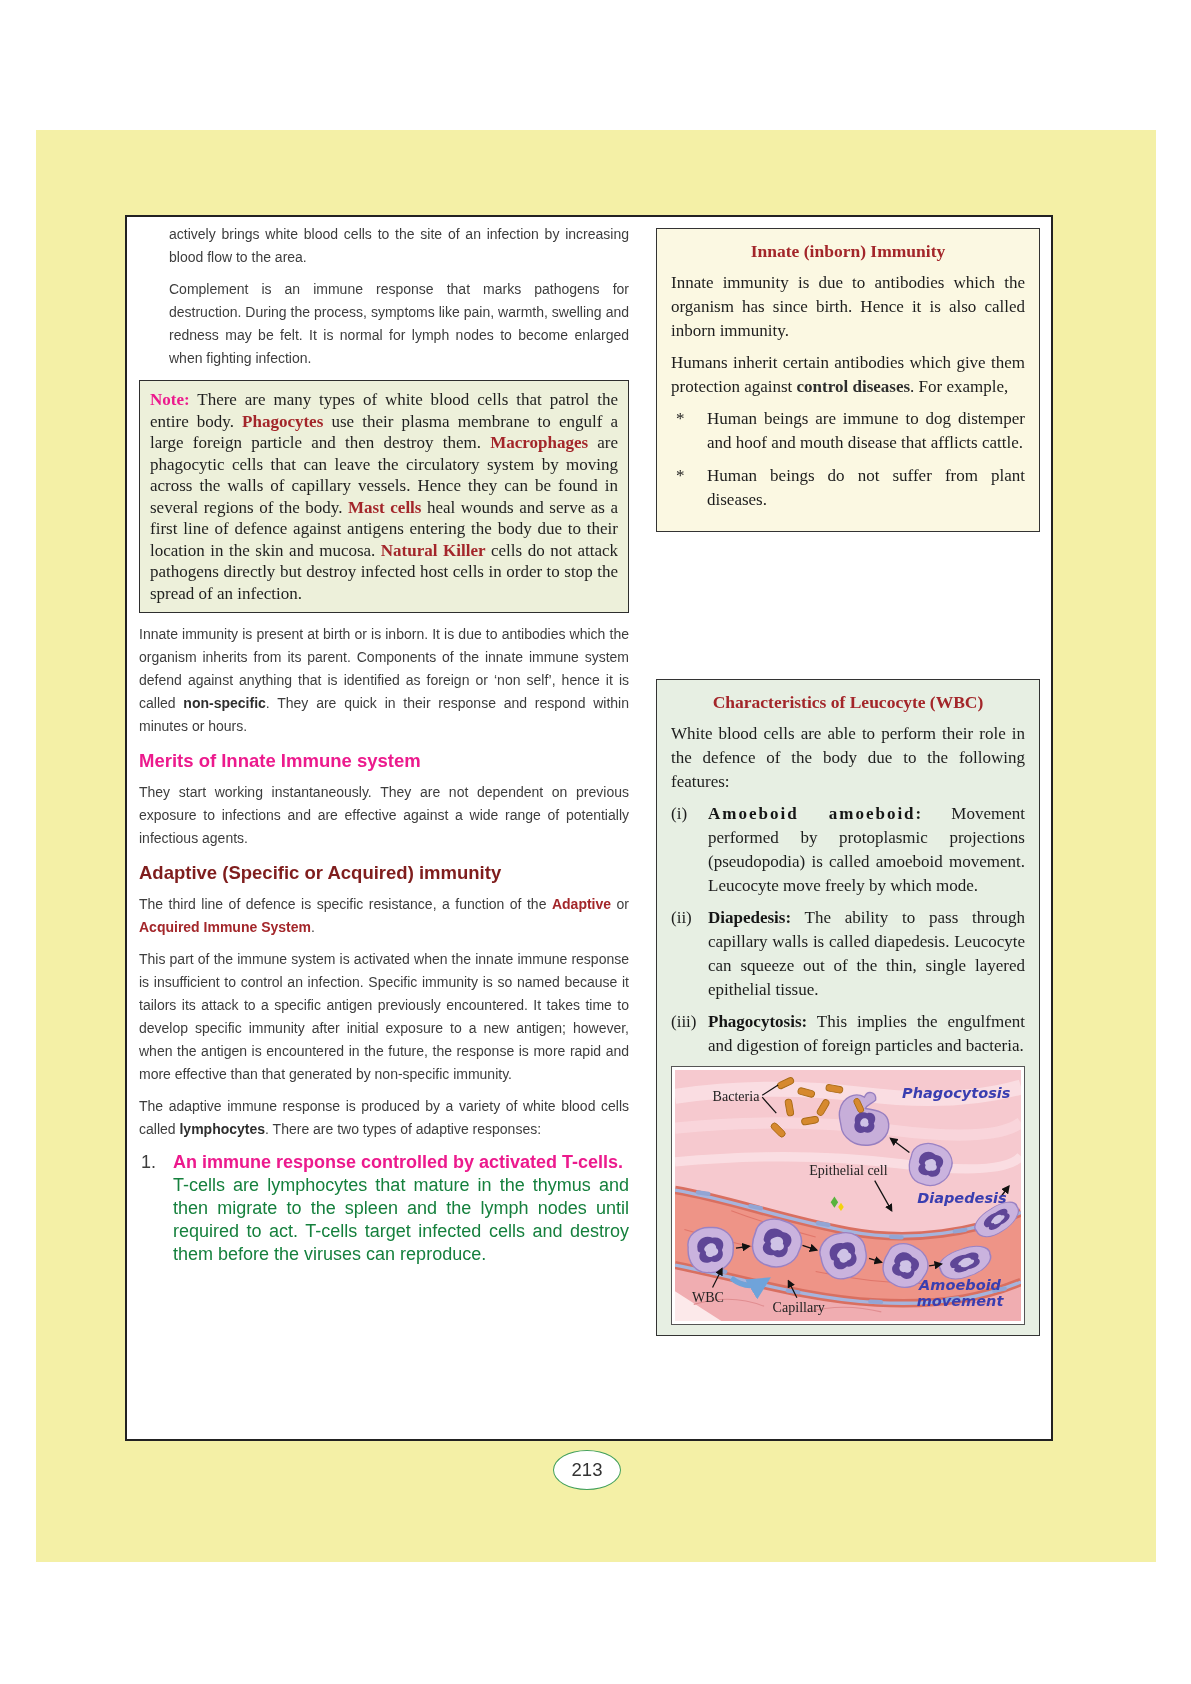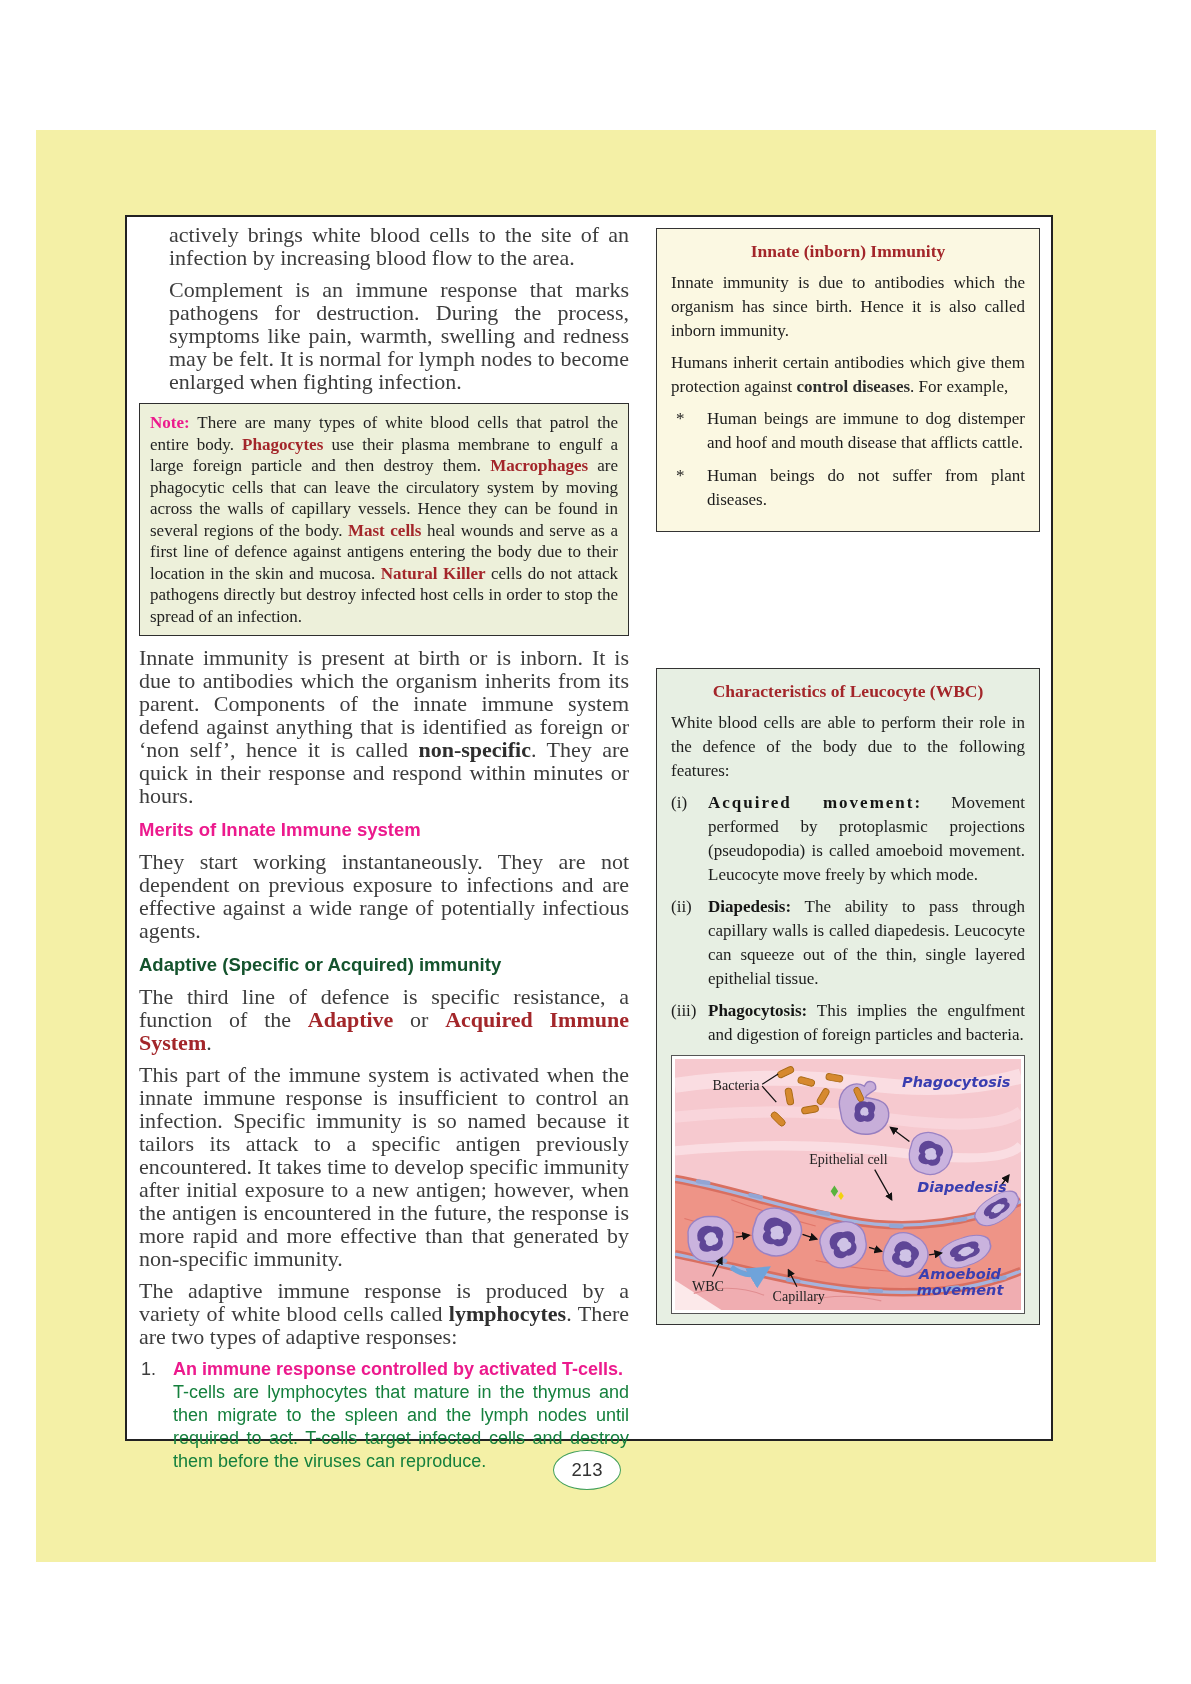--- a/index.html
+++ b/index.html
@@ -3,39 +3,39 @@
 <meta charset="utf-8">
 <style>
   html,body{margin:0;padding:0;}
   .canvas{position:relative;width:1191px;height:1684px;background:#ffffff;overflow:hidden;
           font-family:"Liberation Sans",sans-serif;}
   .page-bg{position:absolute;left:36px;top:130px;width:1120px;height:1432px;background:#f4f0a6;}
   .content-box{position:absolute;left:89px;top:85px;width:924px;height:1222px;background:#ffffff;
                border:2.5px solid #222;}
   
   .left-col{position:absolute;left:12px;top:6px;width:490px;color:#3d3d3d;}
-  .left-col p.sans{margin:0 0 9px 0;font-size:22px;line-height:23px;text-align:justify;font-family:Liberation Serif, serif;}
+  .left-col p.sans{margin:0 0 9px 0;font-size:14px;line-height:23px;text-align:justify;}
   .indent{margin-left:30px !important;}
   .note-box{border:1.5px solid #2e2e2e;background:#edf0da;padding:8px 10px;margin:10px 0 10px 0;}
   .note-text{margin:0;font-family:"Liberation Serif",serif;font-size:17px;line-height:21.5px;
              text-align:justify;color:#1f1f1f;}
   .h-magenta{margin:12px 0 9px 0;font-size:18.5px;font-weight:bold;color:#ec1a8d;}
-  .h-darkred{margin:12px 0 9px 0;font-size:18.5px;font-weight:bold;color:#14532d;}
+  .h-darkred{margin:12px 0 9px 0;font-size:18.5px;font-weight:bold;color:#7f1d1d;}
   .b{font-weight:bold;color:#2e2e2e;}
   .rb{font-weight:bold;color:#a3262a;}
   .mb{font-weight:bold;color:#ec1a8d;}
   .list-item{position:relative;padding-left:34px;margin-top:10px;font-size:18px;line-height:23px;}
   .list-item .num{position:absolute;left:2px;top:0;color:#3d3d3d;}
   .item-heading{color:#ec1a8d;font-weight:bold;text-align:left;}
   .item-body{text-align:justify;color:#15803d;}
   
   .side-box{position:absolute;left:529px;width:384px;border:1.5px solid #333;
             font-family:"Liberation Serif",serif;color:#1d1d1d;padding:10px 14px;box-sizing:border-box;}
   .box-innate{top:11px;background:#fbf8e2;}
-  .box-leuco{top:451px;background:#e7efe3;}
+  .box-leuco{top:462px;background:#e7efe3;}
   .box-title{text-align:center;font-weight:bold;color:#a3262a;font-size:17.5px;margin:2px 0 9px 0;}
   .side-box p.serif{margin:0 0 8px 0;font-size:17px;line-height:24px;text-align:justify;}
   .bullet{position:relative;padding-left:36px;margin:0 0 9px 0;}
   .bullet .bnum{position:absolute;left:5px;top:2px;font-size:17px;}
   .bullet p{margin:0;}
   .leuco-item{position:relative;padding-left:37px;margin:0 0 7px 0;}
   .leuco-item .inum{position:absolute;left:0;top:0;font-size:17px;line-height:24px;}
   .leuco-item p{margin:0;}
   .term{font-weight:bold;color:#151515;}
   .leuco-item.i1 .term{letter-spacing:2px;}
@@ -96,21 +96,21 @@
           <p class="serif">Human beings do not suffer from plant diseases.</p>
         </div>
       </div>
 
       <div class="side-box box-leuco">
         <div class="box-title">Characteristics of Leucocyte (WBC)</div>
         <p class="serif">White blood cells are able to perform their role in the defence of the body due to the following features:</p>
 
         <div class="leuco-item i1">
           <span class="inum">(i)</span>
-          <p class="serif"><span class="term">Acquired movement:</span><span> Movement performed by protoplasmic projections (pseudopodia) is called amoeboid movement. Leucocyte move freely by which mode.</span></p>
+          <p class="serif"><span class="term">Amoeboid amoeboid:</span><span> Movement performed by protoplasmic projections (pseudopodia) is called amoeboid movement. Leucocyte move freely by which mode.</span></p>
         </div>
         <div class="leuco-item">
           <span class="inum">(ii)</span>
           <p class="serif"><span class="term">Diapedesis:</span><span> The ability to pass through capillary walls is called diapedesis. Leucocyte can squeeze out of the thin, single layered epithelial tissue.</span></p>
         </div>
         <div class="leuco-item">
           <span class="inum">(iii)</span>
           <p class="serif"><span class="term">Phagocytosis:</span><span> This implies the engulfment and digestion of foreign particles and bacteria.</span></p>
         </div>
 

